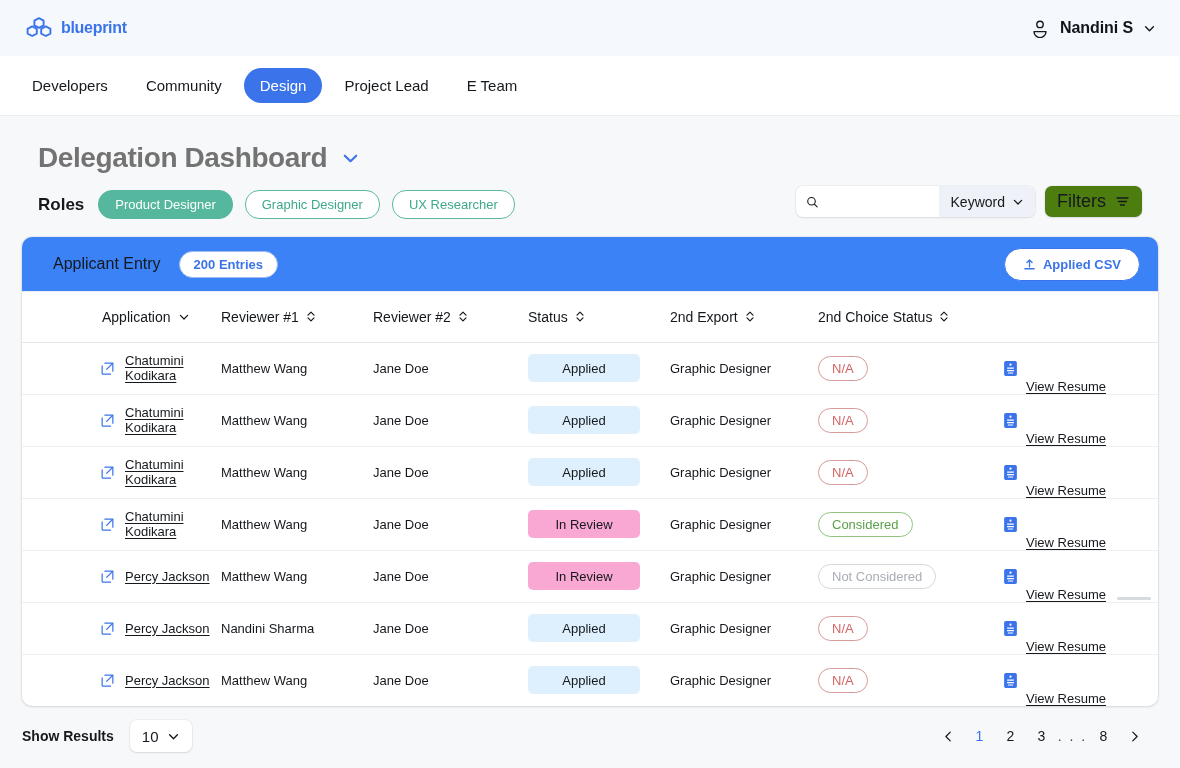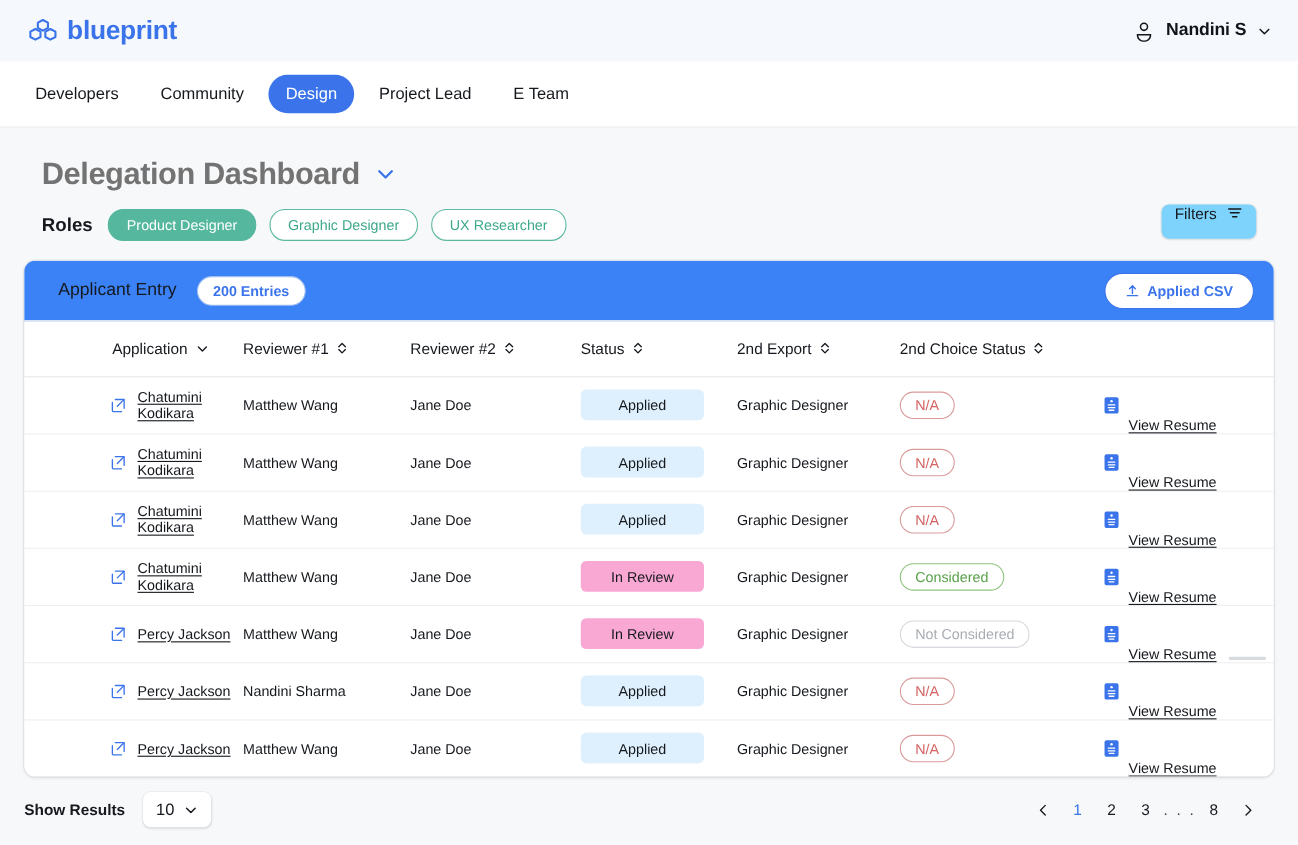--- a/index.html
+++ b/index.html
@@ -15,21 +15,21 @@
   .topbar {
     height: 56px;
     background: #f5f8fd;
     display: flex; align-items: center;
     padding: 0 24px 0 26px;
     justify-content: space-between;
   }
   .brand { display: flex; align-items: center; gap: 9px; }
   .brand-mark { width: 26px; height: 26px; display: block; }
   .brand-name {
-    font-size: 24px; font-weight: 700; color: #3b74ea;
+    font-size: 16px; font-weight: 700; color: #3b74ea;
     letter-spacing: -0.3px;
   }
   .user-chip { display: flex; align-items: center; gap: 10px; cursor: pointer; }
   .user-name { font-size: 16px; font-weight: 700; color: #111418; letter-spacing: -0.1px;}
   .user-icon { width: 20px; height: 20px; display:block; }
   .caret { width: 13px; height: 13px; display:block; }
 
   
   .navbar {
     height: 60px; background: #ffffff;
@@ -79,23 +79,23 @@
   .search-input {
     border: 0; outline: none; background: transparent; height: 100%;
     font-family: inherit; font-size: 13px; width: 100%; padding-left: 7px; color:#15181d;
   }
   .keyword-sel {
     display: flex; align-items: center; gap: 7px; height: 100%;
     padding: 0 11px 0 12px; background: #eef2f8; cursor: pointer;
     font-size: 14px; color: #15181d;
   }
   .filters-btn {
-    display: flex; align-items: flex-start; gap: 9px; height: 31px;
-    background: #7dd3fc; border-radius: 7px; padding: 0 12px; cursor: pointer;
-    font-size: 14px; color: #15181d;
+    display: flex; align-items: center; gap: 9px; height: 31px;
+    background: #4d7c0f; border-radius: 7px; padding: 0 12px; cursor: pointer;
+    font-size: 18px; color: #15181d;
     box-shadow: 0 1px 2px rgba(16,24,40,.09), 0 0 0 1px rgba(16,24,40,.04);
   }
 
   
   .card {
     margin: 18px 22px 0 22px;
     background: #ffffff; border-radius: 10px;
     box-shadow: 0 1px 3px rgba(16,24,40,.10), 0 0 0 1px rgba(16,24,40,.05);
     overflow: hidden;
   }
@@ -249,20 +249,35 @@
     </svg>
   </div>
 
   <div class="roles-row">
     <span class="roles-label">Roles</span>
     <span class="role-pill selected">Product Designer</span>
     <span class="role-pill">Graphic Designer</span>
     <span class="role-pill">UX Researcher</span>
 
     <div class="search-group">
+      <div class="search-box">
+        <div class="search-field">
+          <svg width="14" height="14" viewBox="0 0 16 16" fill="none">
+            <circle cx="7" cy="7" r="4.8" stroke="#15181d" stroke-width="1.4"></circle>
+            <path d="M10.6 10.6 L14.2 14.2" stroke="#15181d" stroke-width="1.4" stroke-linecap="round"></path>
+          </svg>
+          <input class="search-input" type="text" placeholder="" style="">
+        </div>
+        <div class="keyword-sel">
+          <span>Keyword</span>
+          <svg width="12" height="12" viewBox="0 0 12 12" fill="none">
+            <path d="M2.4 4.4 L6 8 L9.6 4.4" stroke="#15181d" stroke-width="1.25" stroke-linecap="round" stroke-linejoin="round"></path>
+          </svg>
+        </div>
+      </div>
       <div class="filters-btn">
         <span>Filters</span>
         <svg width="15" height="15" viewBox="0 0 16 16" fill="none">
           <path d="M2.2 4.2h11.6M3.8 8h8.4M6 11.8h4" stroke="#15181d" stroke-width="1.5" stroke-linecap="round"></path>
         </svg>
       </div>
     </div>
   </div>
 </div>
 

